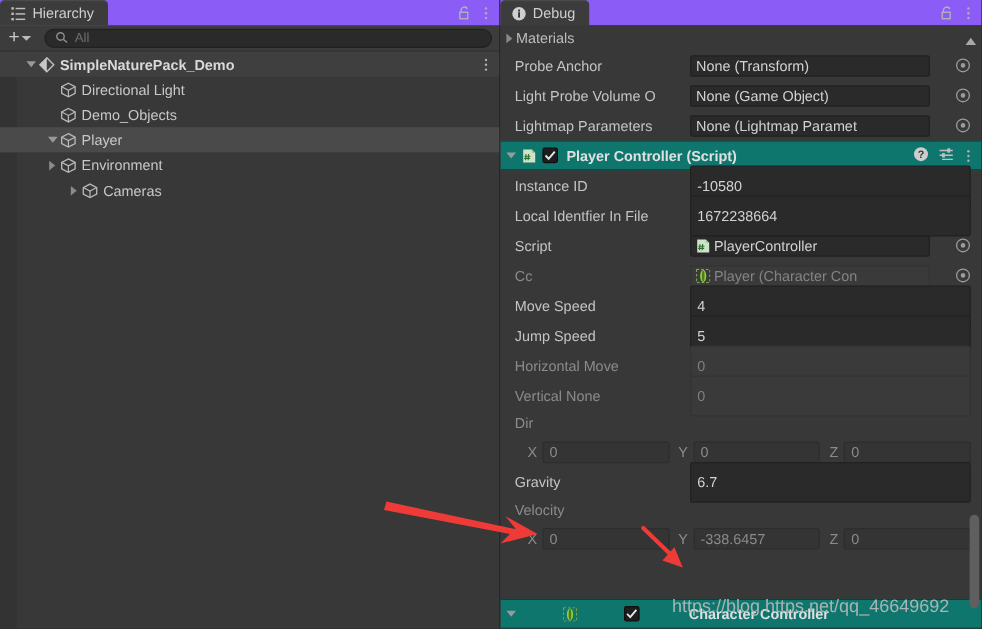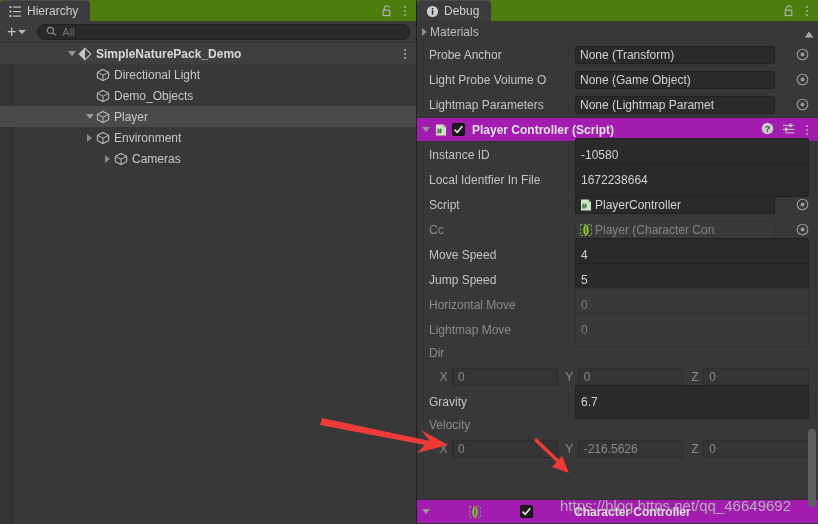--- a/index.html
+++ b/index.html
@@ -13,21 +13,21 @@
   }
   #app { position: relative; width: 818px; height: 524px; display: flex; }
 
   
   .panel { position: relative; height: 524px; background: #383838; }
   #hierarchy-panel { width: 417px; border-right: 1px solid #212121; }
   #inspector-panel { width: 401px; }
 
   
   .tabbar {
-    position: relative; height: 21px; background: #4d7c0f;
+    position: relative; height: 21px; background: #8b5cf6;
     display: flex; align-items: stretch;
   }
   .tab {
     display: flex; align-items: center; gap: 5px;
     padding: 0 12px 0 9px; background: #3c3c3c;
     border-top: 1px solid #4a4a4a;
     border-top-left-radius: 4px; border-top-right-radius: 4px;
     color: #cfcfcf; font-size: 12px; white-space: nowrap;
   }
   .tab-icon { width: 13px; height: 13px; display:block; }
@@ -61,21 +61,20 @@
 
   
   .tree { position: relative; background: #383838; height: 481px; }
   .gutter {
     position: absolute; left: 0; top: 0; width: 14px; height: 100%;
     background: #333333;
   }
   .row {
     position: relative; height: 21px; display: flex; align-items: center;
     white-space: nowrap;
-    padding-left: 46px;
   }
   .row.selected { background: #4a4a4a; }
   .row.root { background: #3f3f3f; }
   .row .fold {
     width: 13px; height: 21px; display: flex; align-items: center; justify-content: center;
     flex: 0 0 13px;
   }
   .tri-right {
     width: 0; height: 0; border-top: 4px solid transparent;
     border-bottom: 4px solid transparent; border-left: 5px solid #8a8a8a;
@@ -115,21 +114,21 @@
   .obj-field .of-box.dim { background: #3a3a3a; border-color: #333; color: #848484; }
   .picker { width: 13px; height: 13px; flex: 0 0 13px; display:block; }
   .mini-ico { width: 12px; height: 12px; flex: 0 0 12px; display: block; }
 
   
   .fold-row { height: 21px; display: flex; align-items: center; padding-left: 5px; }
   .fold-row .fr-lbl { font-size: 12px; color: #bdbdbd; margin-left: 3px; }
 
   
   .comp-head {
-    height: 25px; background: #a21caf; display: flex; align-items: center;
+    height: 25px; background: #0f766e; display: flex; align-items: center;
     padding: 0 8px 0 5px; gap: 5px;
     border-top: 1px solid #303030; border-bottom: 1px solid #303030;
   }
   .comp-head .ch-title { font-size: 12px; color: #e0e0e0; font-weight: bold; margin-left: 2px;}
   .check {
     width: 13px; height: 13px; background: #1d1d1d; border: 1px solid #0f0f0f;
     border-radius: 2px; display: flex; align-items: center; justify-content: center;
   }
   .check svg { display: block; }
   .ch-right { margin-left: auto; display: flex; align-items: center; gap: 8px; }
@@ -460,21 +459,21 @@
           </div>
           <div class="i-row">
             <span class="i-label">Jump Speed</span>
             <span class="i-field">5</span>
           </div>
           <div class="i-row">
             <span class="i-label dim">Horizontal Move</span>
             <span class="i-field dim">0</span>
           </div>
           <div class="i-row">
-            <span class="i-label dim">Lightmap Move</span>
+            <span class="i-label dim">Vertical None</span>
             <span class="i-field dim">0</span>
           </div>
           <div class="sec-label">Dir</div>
           <div class="vec-row">
             <span class="vec-unit">
               <span class="vec-ax">X</span>
               <span class="vec-box">0</span>
             </span>
             <span class="vec-unit">
               <span class="vec-ax">Y</span>
@@ -490,21 +489,21 @@
             <span class="i-field">6.7</span>
           </div>
           <div class="sec-label">Velocity</div>
           <div class="vec-row">
             <span class="vec-unit">
               <span class="vec-ax">X</span>
               <span class="vec-box">0</span>
             </span>
             <span class="vec-unit">
               <span class="vec-ax">Y</span>
-              <span class="vec-box">-216.5626</span>
+              <span class="vec-box">-338.6457</span>
             </span>
             <span class="vec-unit">
               <span class="vec-ax">Z</span>
               <span class="vec-box">0</span>
             </span>
           </div>
         </div>
 
       <div class="comp-head" style="position:absolute; left:0; right:0; bottom:0;gap:39px;">
         <span class="tri-down"></span>

